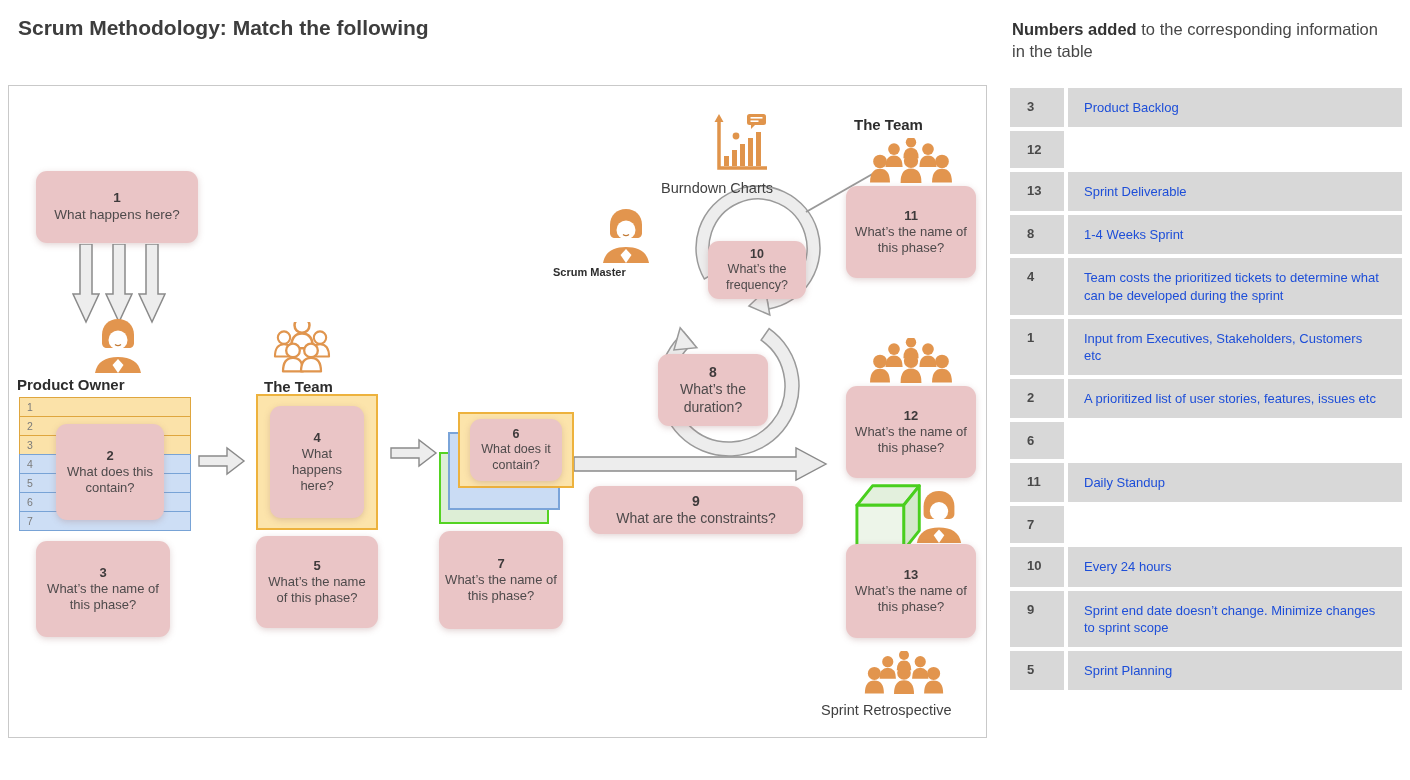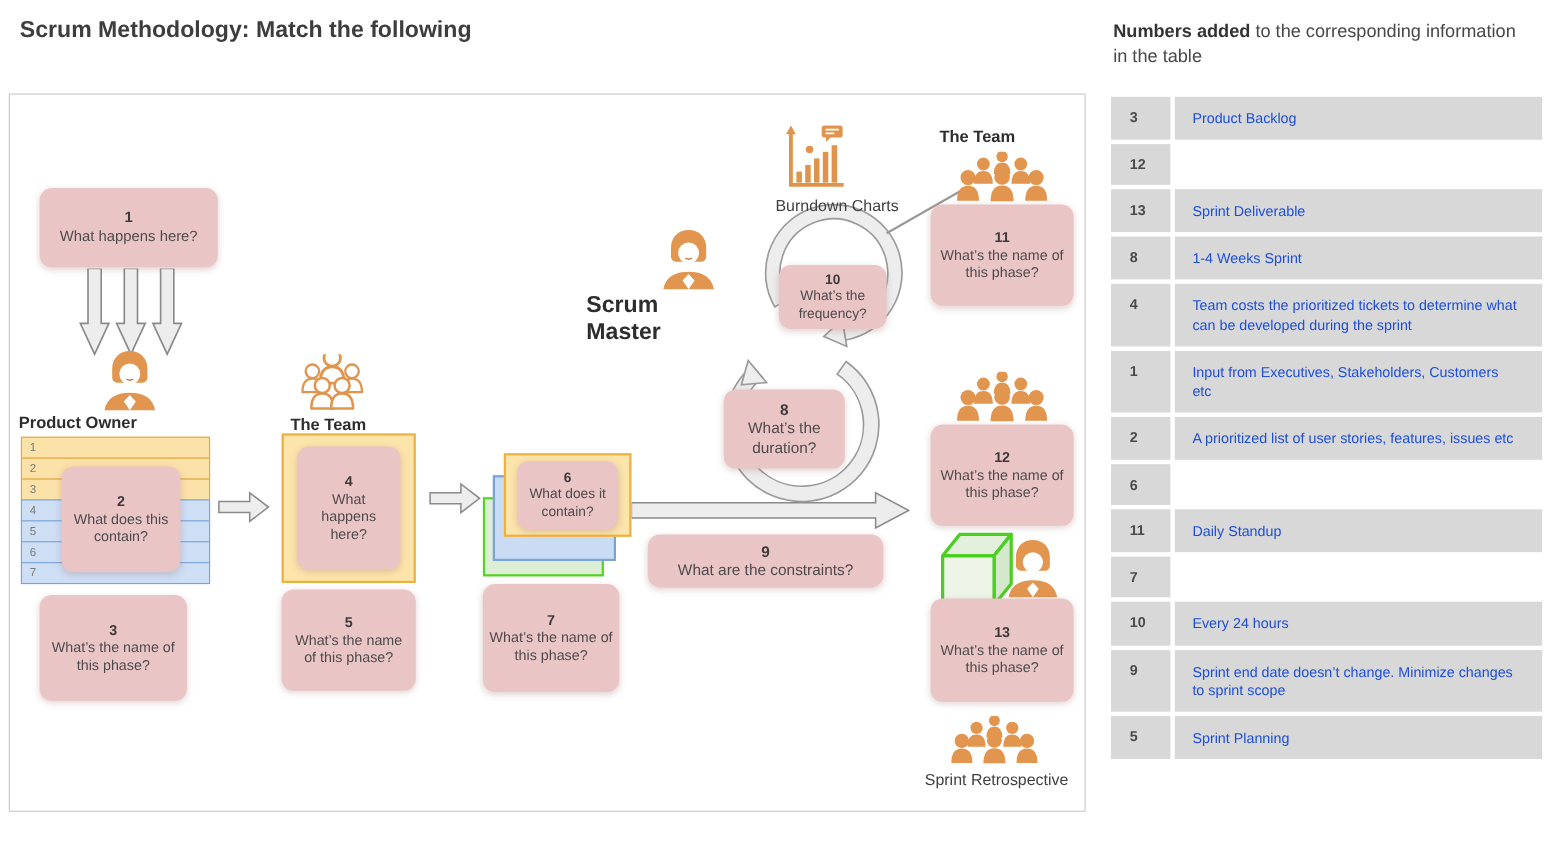--- a/index.html
+++ b/index.html
@@ -13,21 +13,21 @@
   .panel { position:absolute; left:8px; top:85px; width:979px; height:653px; border:1px solid #c9c9c9; background:#fff; }
 
   
   .qbox { position:absolute; background:#eac5c6; border-radius:11px; box-shadow:0 2px 6px rgba(160,115,115,.3);
           display:flex; flex-direction:column; align-items:center; justify-content:center; text-align:center;
           font-size:13px; line-height:1.24; color:#4e4a4b; padding:4px 6px; }
   .qbox .qnum { font-weight:700; color:#3e3a3b; }
   .qbox.small { font-size:12.5px; }
 
   .biglabel { position:absolute; text-align:left; font-weight:700; font-size:15px; color:#2d2d2d; }
-  .medlabel { position:absolute; text-align:center; font-weight:400; font-size:14.5px; color:#3f3f3f; }
+  .medlabel { position:absolute; text-align:left; font-weight:400; font-size:14.5px; color:#3f3f3f; }
 
   
   .backlog { position:absolute; }
   .bl-row { height:20px; font-size:10.5px; color:#7a7a7a; padding:3px 0 0 7px; margin-top:-1px; }
   .bl-y { background:#fbe2a9; border:1px solid #dfa63e; }
   .bl-b { background:#cddef5; border:1px solid #78a3d6; }
 
   .ysq   { position:absolute; background:#fce4ab; border:2px solid #edb23d; }
   .card-g{ position:absolute; background:#ddeed6; border:2px solid #54d322; }
   .card-b{ position:absolute; background:#cadcf4; border:2px solid #7aa4d9; }
@@ -167,21 +167,21 @@
     <div class="qtext">What are the constraints?</div>
   </div>
 
   <svg class="abs" style="left:590px;top:120px" width="54" height="58" viewBox="0 0 54 58">
     <path d="M27,3 c9.5,0 16,6.5 16,16 l0,8 c0,3 -2,5 -5,5 l-22,0 c-3,0 -5,-2 -5,-5 l0,-8 c0,-9.5 6.5,-16 16,-16 z" fill="#e2954e"></path>
     <circle cx="27" cy="24" r="9.5" fill="#fff"></circle>
     <path d="M24,28.5 q3,2.4 6,0" stroke="#c27a35" stroke-width="1.3" fill="none"></path>
     <path d="M4,57 c2,-11 10,-16 23,-16 c13,0 21,5 23,16 z" fill="#e2954e"></path>
     <path d="M27,43 l-5.5,6 5.5,8 5.5,-8 z" fill="#fff"></path>
   </svg>
-  <div class="biglabel" style="left:524px;top:180px;width:130px;font-size:21px">Scrum Master</div>
+  <div class="biglabel" style="left:544px;top:180px;width:130px;font-size:11px">Scrum Master</div>
 
   <svg class="abs" style="left:700px;top:26px" width="62" height="66" viewBox="0 0 62 66">
     <path d="M10,9 L10,56 L58,56" stroke="#e0944b" stroke-width="3.5" fill="none"></path>
     <path d="M10,2 l4.5,8 -9,0 z" fill="#e0944b"></path>
     <g fill="#e0944b">
       <rect x="15" y="44" width="5" height="10"></rect>
       <rect x="23" y="38" width="5" height="16"></rect>
       <rect x="31" y="32" width="5" height="22"></rect>
       <rect x="39" y="26" width="5" height="28"></rect>
       <rect x="47" y="20" width="5" height="34"></rect>

